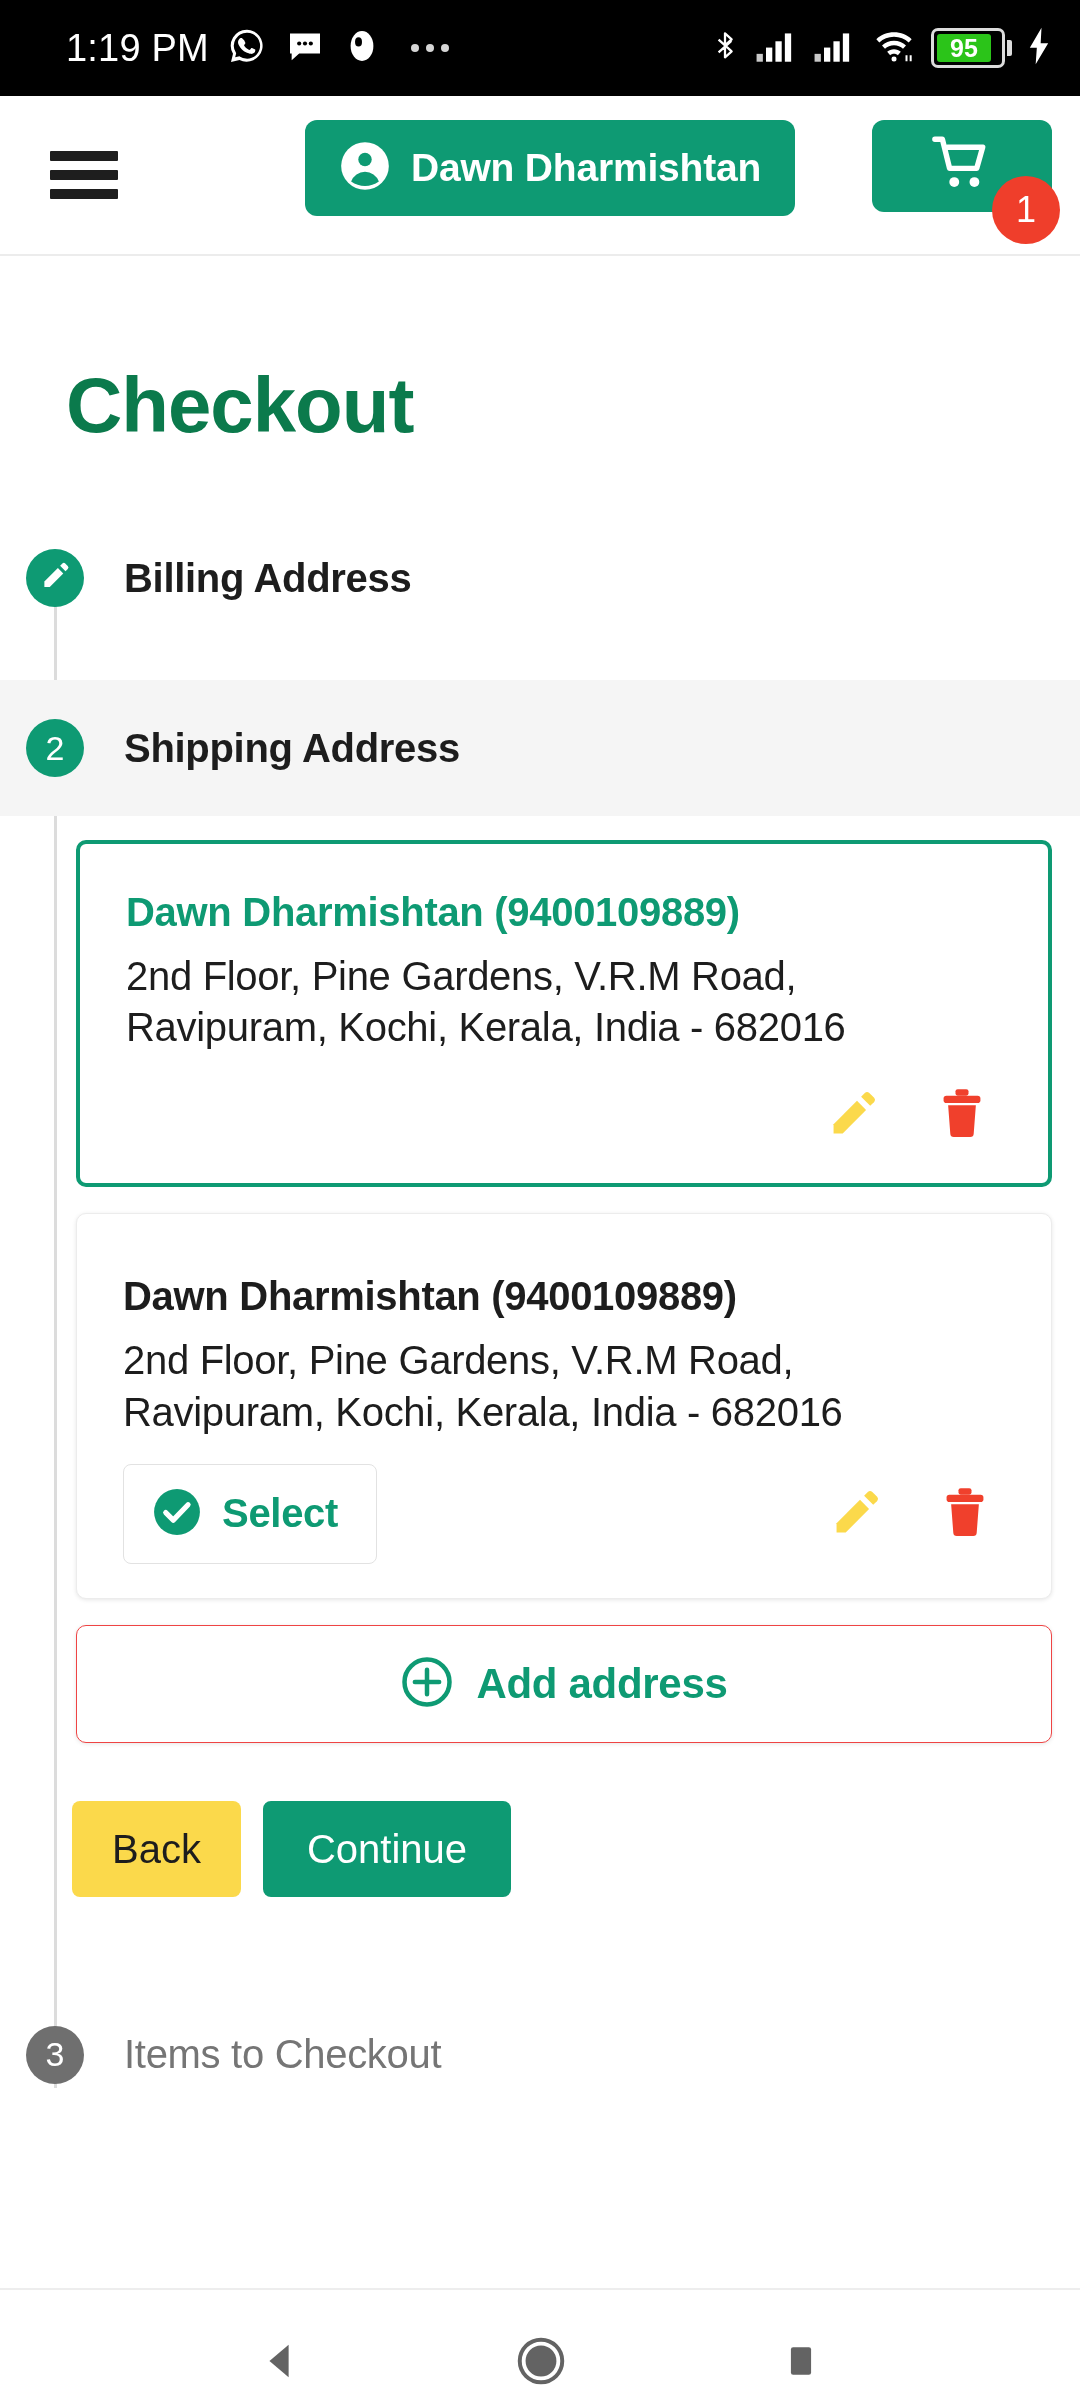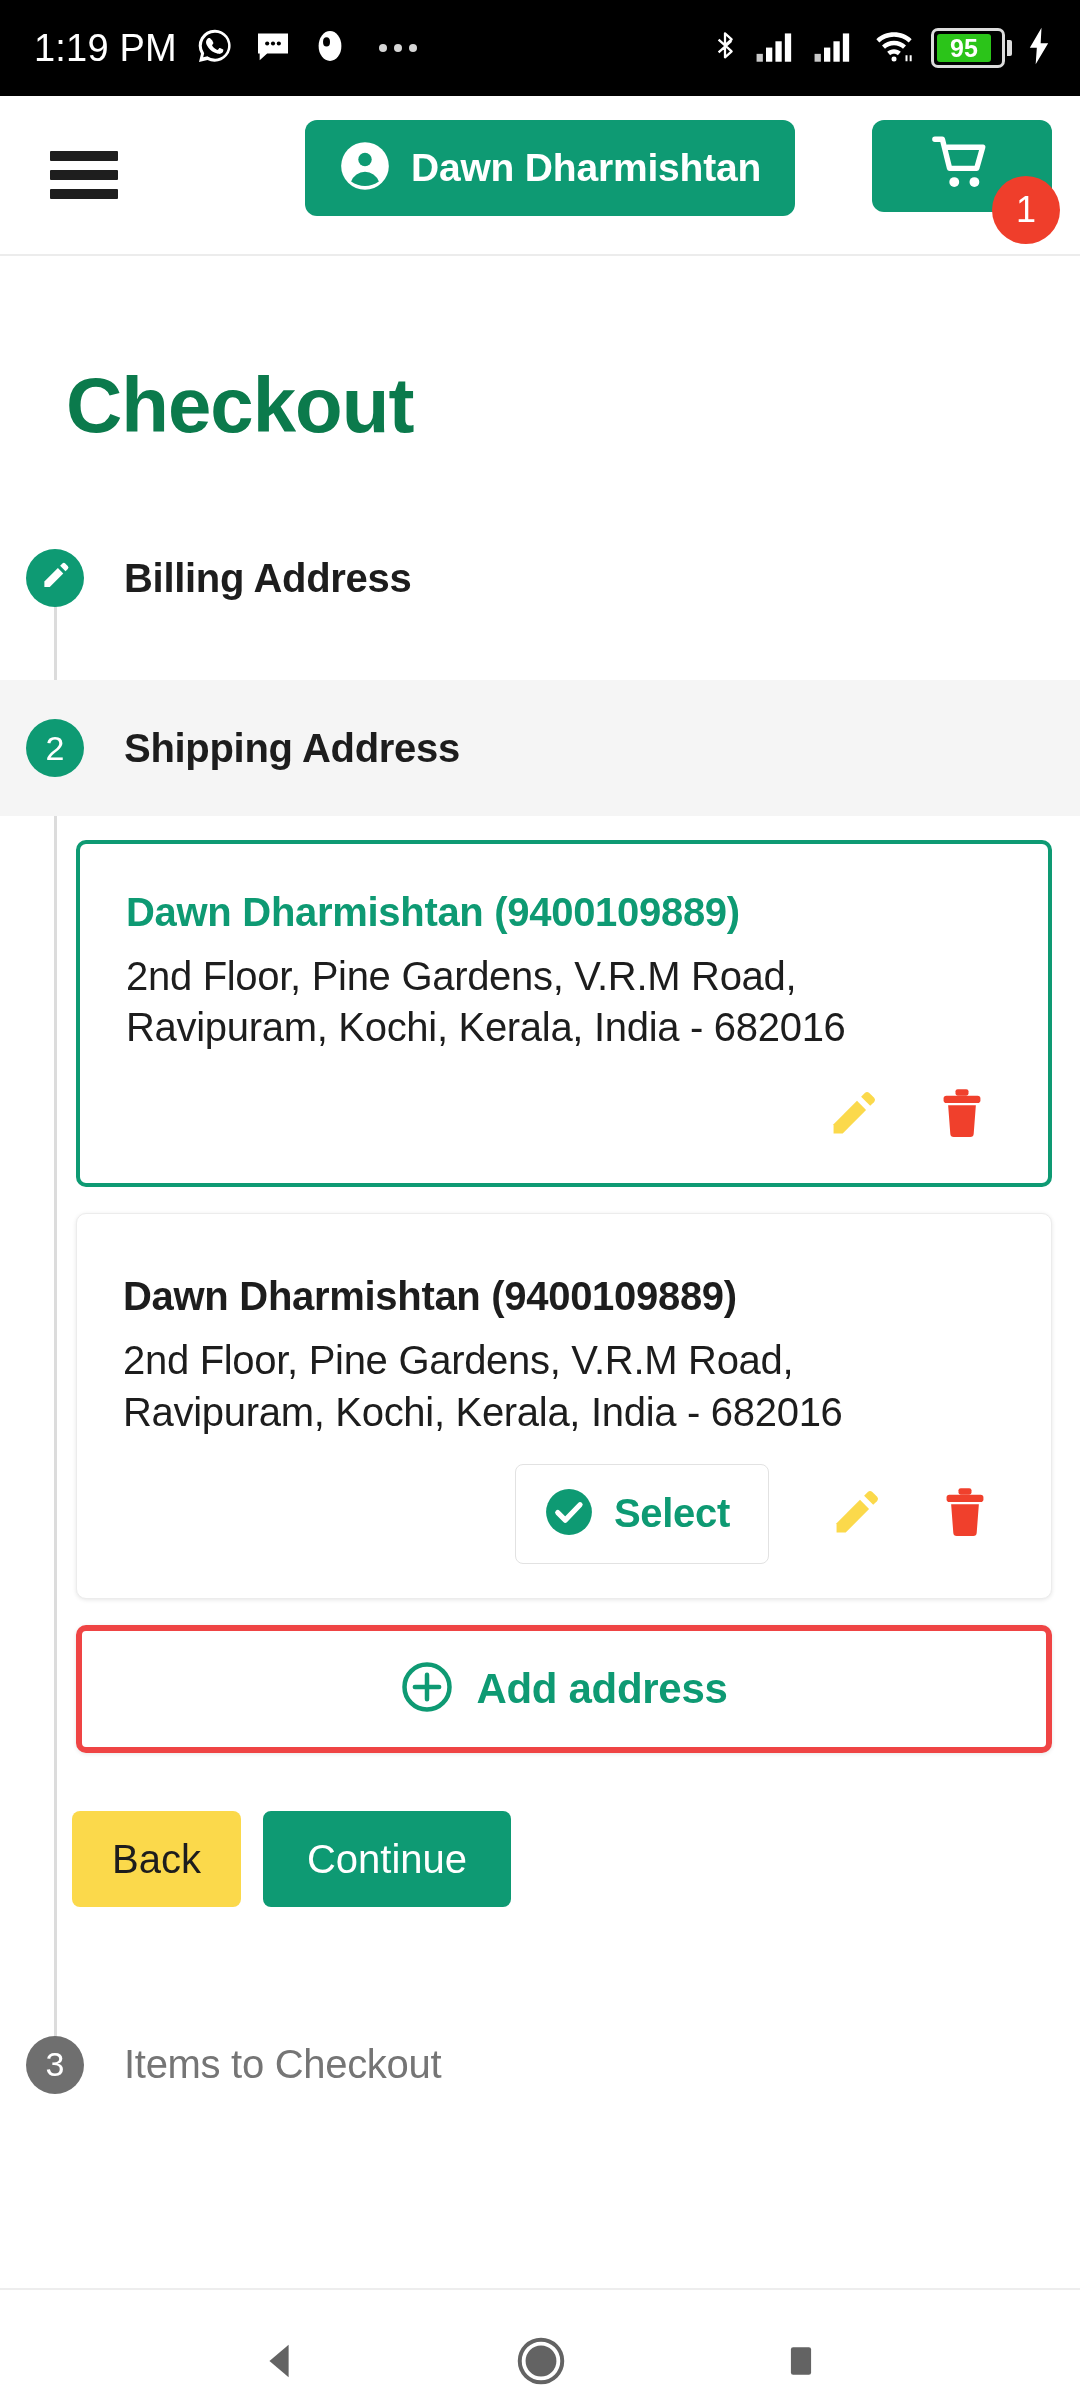--- a/index.html
+++ b/index.html
@@ -22,20 +22,21 @@
     display: flex;
     align-items: center;
     justify-content: space-between;
     padding: 0 28px 0 34px;
     box-sizing: border-box;
   }
   .status-left {
     display: flex;
     align-items: center;
     gap: 18px;
+    margin-left: 32px;
   }
   .status-time {
     color: #ffffff;
     font-size: 38px;
     font-weight: 400;
     letter-spacing: 0.2px;
     font-family: "Liberation Sans", sans-serif;
   }
   .status-right {
     display: flex;
@@ -244,20 +245,21 @@
   }
   .card-actions {
     display: flex;
     align-items: center;
     justify-content: flex-end;
     gap: 60px;
     margin-top: 34px;
     padding-right: 22px;
   }
   .card-actions.with-select {
+    justify-content: space-between;
     margin-top: 26px;
     padding-right: 22px;
   }
   .icon-btn { cursor: pointer; display: block; }
   .select-btn {
     border: 1px solid #e2e2e2;
     border-radius: 8px;
     background: #ffffff;
     display: flex;
     align-items: center;
@@ -272,21 +274,21 @@
     letter-spacing: -0.3px;
   }
   .actions-right {
     display: flex;
     align-items: center;
     gap: 60px;
   }
 
   .add-address {
     background: #ffffff;
-    border: 6px solid #ef4444;
+    border: 1px solid #ef4444;
     box-shadow: 0 1px 4px rgba(0,0,0,0.10);
     border-radius: 10px;
     height: 116px;
     display: flex;
     align-items: center;
     justify-content: center;
     gap: 22px;
     cursor: pointer;
     margin-top: 6px;
   }

